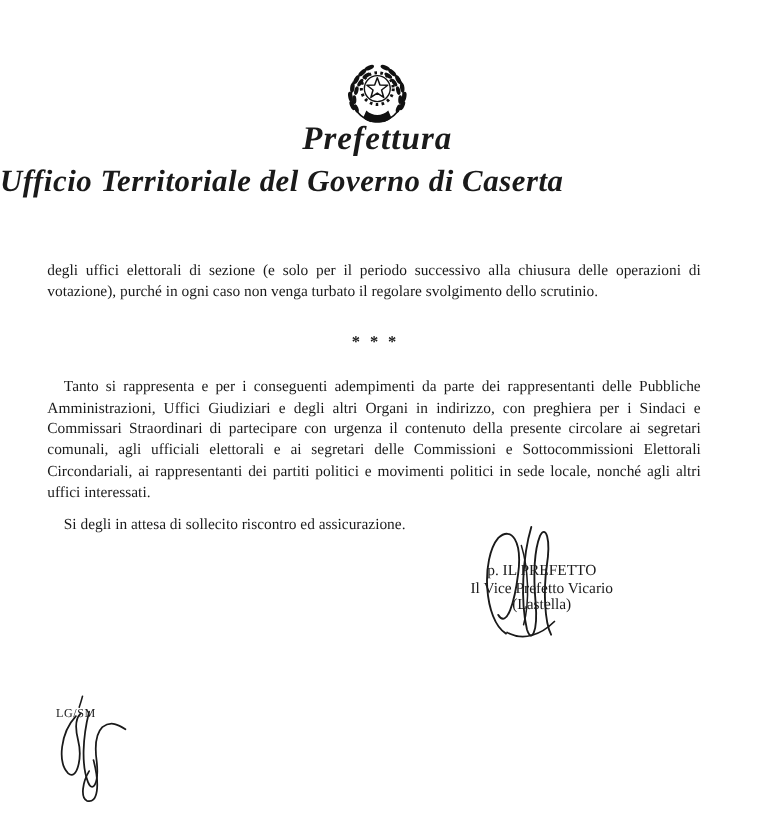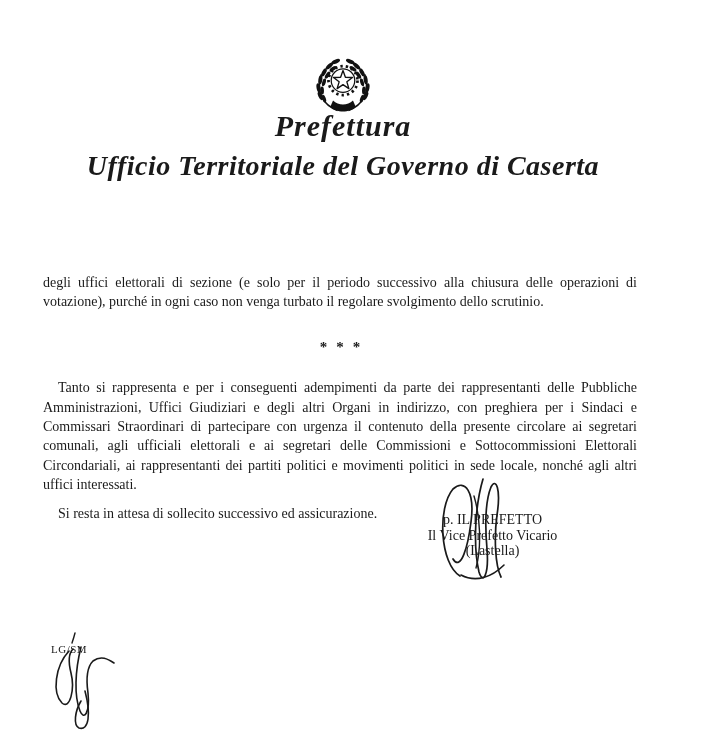--- a/index.html
+++ b/index.html
@@ -7,27 +7,27 @@
     position:relative; width:686px; height:747px; background:#ffffff;
     font-family:"Liberation Serif","DejaVu Serif",serif; color:#1a1a1a;
     overflow:hidden;
   }
   .emblem { position:absolute; top:56px; left:50%; transform:translateX(-50%); }
   .script-title {
     position:absolute; top:109px; left:0; right:0; text-align:center;
     font-style:italic; font-weight:bold; font-size:30px; letter-spacing:1px;
   }
   .script-subtitle {
-    position:absolute; top:150px; left:0; right:0; text-align:center;
+    position:absolute; top:150px; left:0; right:0; 
     font-style:italic; font-weight:bold; font-size:28px; letter-spacing:0.5px;
     white-space:nowrap;
   }
   .body-text {
     position:absolute; left:43px; top:237px; width:594px;
-    font-size:14px; line-height:19.4px; text-align:justify;margin-top:36px;
+    font-size:14px; line-height:19.4px; text-align:justify;
   }
   .para { margin:0; }
   .separator {
     margin-top:26px; text-align:center; font-weight:bold;
     font-size:15px; letter-spacing:9px; text-indent:9px;
   }
   .main-para { margin-top:21px; font-weight:normal; text-indent:15px; }
   .closing-para { margin-top:9px; text-indent:15px; text-align:left; }
   .signature-block {
     position:absolute; left:385px; top:512px; width:215px;
@@ -86,21 +86,21 @@
     </svg>
   </div>
 
   <div class="script-title">Prefettura</div>
   <div class="script-subtitle">Ufficio Territoriale del Governo di Caserta</div>
 
   <div class="body-text">
     <p class="para">degli uffici elettorali di sezione (e solo per il periodo successivo alla chiusura delle operazioni di votazione), purché in ogni caso non venga turbato il regolare svolgimento dello scrutinio.</p>
     <div class="separator">***</div>
     <p class="para main-para">Tanto si rappresenta e per i conseguenti adempimenti da parte dei rappresentanti delle Pubbliche Amministrazioni, Uffici Giudiziari e degli altri Organi in indirizzo, con preghiera per i Sindaci e Commissari Straordinari di partecipare con urgenza il contenuto della presente circolare ai segretari comunali, agli ufficiali elettorali e ai segretari delle Commissioni e Sottocommissioni Elettorali Circondariali, ai rappresentanti dei partiti politici e movimenti politici in sede locale, nonché agli altri uffici interessati.</p>
-    <p class="para closing-para">Si resta in attesa di sollecito successivo ed assicurazione.</p>
+    <p class="para closing-para">Si degli in attesa di sollecito riscontro ed assicurazione.</p>
   </div>
 
   <div class="signature-block">
     <div>p. IL PREFETTO</div>
     <div>Il Vice Prefetto Vicario</div>
     <div>(Lastella)</div>
   </div>
 
   <div class="sig-scribble">
     <svg width="88" height="112" viewBox="0 0 88 112" fill="none" xmlns="http://www.w3.org/2000/svg">

